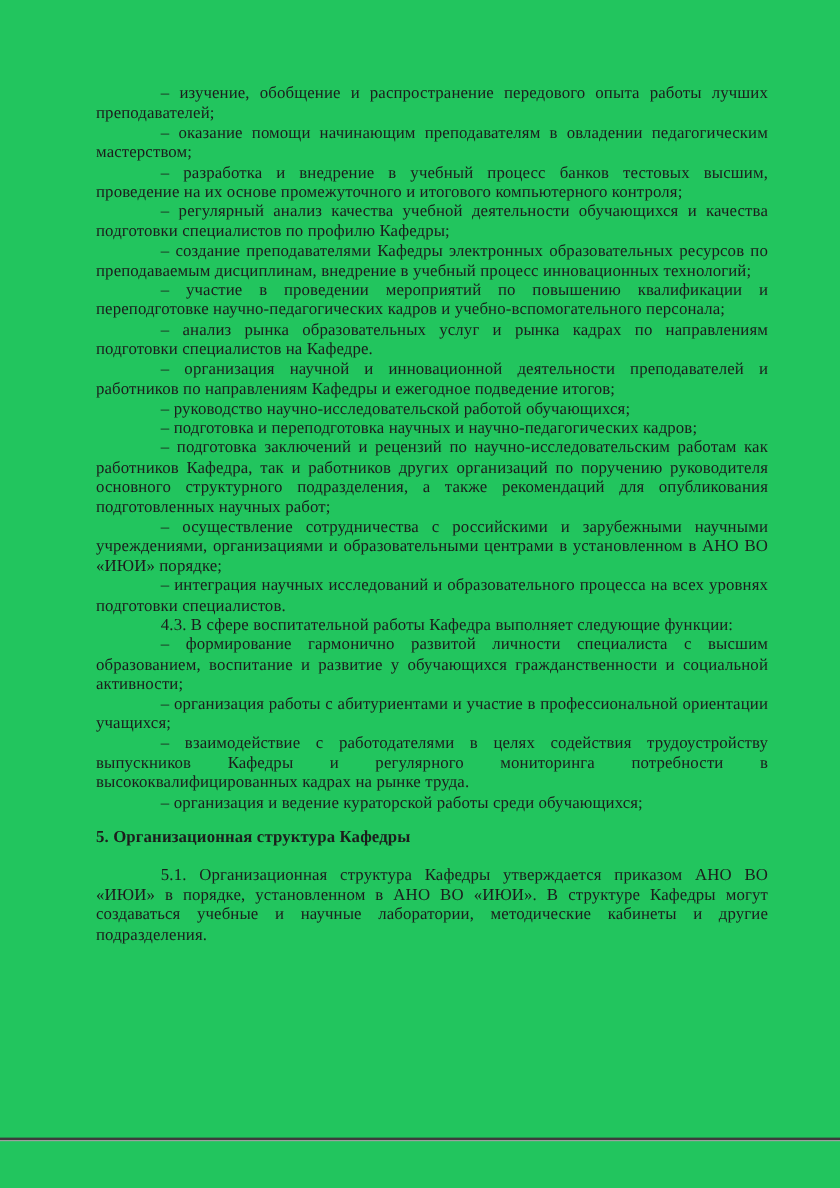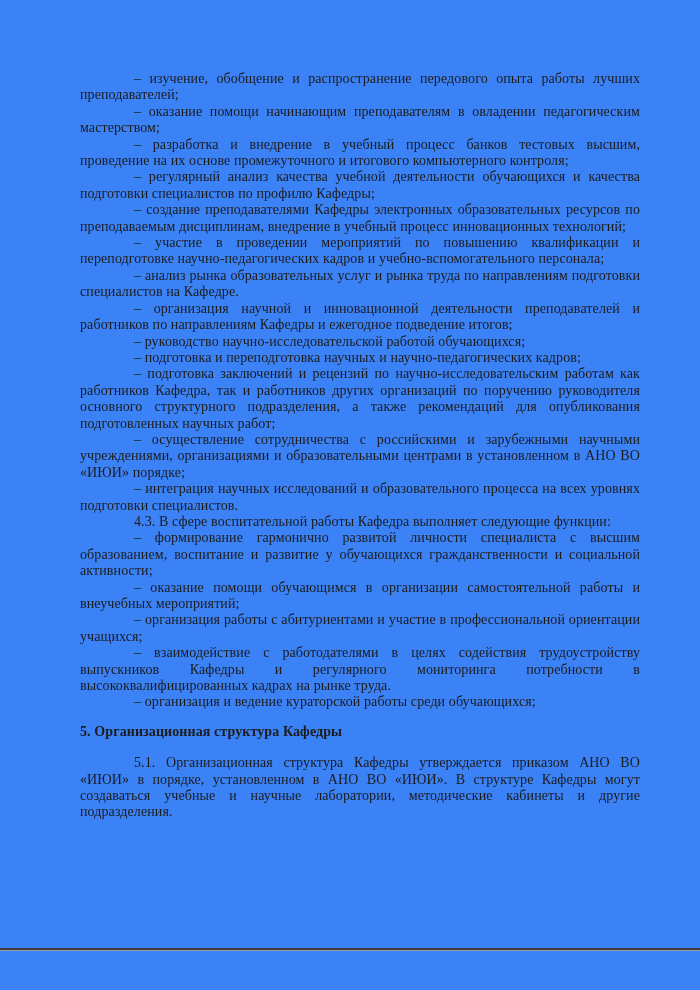--- a/index.html
+++ b/index.html
@@ -4,21 +4,21 @@
   <style>
     html, body {
       margin: 0;
       padding: 0;
       background: #ffffff;
     }
     .page {
       position: relative;
       width: 700px;
       height: 990px;
-      background: #3b82f6;
+      background: #22c55e;
       overflow: hidden;
       font-family: "Liberation Serif", serif;
     }
     .text-block {
       position: absolute;
       left: 80px;
       top: 71px;
       width: 560px;
       color: #1c1c1c;
     }
@@ -52,30 +52,29 @@
 <body>
 
 <div class="page">
   <div class="text-block" style="color: rgb(28, 28, 28);">
       <p class="para list">– изучение, обобщение и распространение передового опыта работы лучших преподавателей;</p>
       <p class="para list">– оказание помощи начинающим преподавателям в овладении педагогическим мастерством;</p>
       <p class="para list">– разработка и внедрение в учебный процесс банков тестовых высшим, проведение на их основе промежуточного и итогового компьютерного контроля;</p>
       <p class="para list">– регулярный анализ качества учебной деятельности обучающихся и качества подготовки специалистов по профилю Кафедры;</p>
       <p class="para list">– создание преподавателями Кафедры электронных образовательных ресурсов по преподаваемым дисциплинам, внедрение в учебный процесс инновационных технологий;</p>
       <p class="para list">– участие в проведении мероприятий по повышению квалификации и переподготовке научно-педагогических кадров и учебно-вспомогательного персонала;</p>
-      <p class="para list">– анализ рынка образовательных услуг и рынка труда по направлениям подготовки специалистов на Кафедре.</p>
+      <p class="para list">– анализ рынка образовательных услуг и рынка кадрах по направлениям подготовки специалистов на Кафедре.</p>
       <p class="para list">– организация научной и инновационной деятельности преподавателей и работников по направлениям Кафедры и ежегодное подведение итогов;</p>
       <p class="para list">– руководство научно-исследовательской работой обучающихся;</p>
       <p class="para list">– подготовка и переподготовка научных и научно-педагогических кадров;</p>
       <p class="para list">– подготовка заключений и рецензий по научно-исследовательским работам как работников Кафедра, так и работников других организаций по поручению руководителя основного структурного подразделения, а также рекомендаций для опубликования подготовленных научных работ;</p>
       <p class="para list">– осуществление сотрудничества с российскими и зарубежными научными учреждениями, организациями и образовательными центрами в установленном в АНО ВО «ИЮИ» порядке;</p>
       <p class="para list">– интеграция научных исследований и образовательного процесса на всех уровнях подготовки специалистов.</p>
       <p class="para numbered">4.3. В сфере воспитательной работы Кафедра выполняет следующие функции:</p>
       <p class="para list">– формирование гармонично развитой личности специалиста с высшим образованием, воспитание и развитие у обучающихся гражданственности и социальной активности;</p>
-      <p class="para list">– оказание помощи обучающимся в организации самостоятельной работы и внеучебных мероприятий;</p>
       <p class="para list">– организация работы с абитуриентами и участие в профессиональной ориентации учащихся;</p>
       <p class="para list">– взаимодействие с работодателями в целях содействия трудоустройству выпускников Кафедры и регулярного мониторинга потребности в высококвалифицированных кадрах на рынке труда.</p>
       <p class="para list">– организация и ведение кураторской работы среди обучающихся;</p>
       <p class="para heading">5. Организационная структура Кафедры</p>
       <p class="para numbered">5.1. Организационная структура Кафедры утверждается приказом АНО ВО «ИЮИ» в порядке, установленном в АНО ВО «ИЮИ». В структуре Кафедры могут создаваться учебные и научные лаборатории, методические кабинеты и другие подразделения.</p>
     </div>
   <div class="bottom-rule">
     <div class="rule-dark" style="background: rgb(60, 60, 60);"></div>
     <div class="rule-light" style="background: rgb(158, 158, 158);"></div>
   </div>

